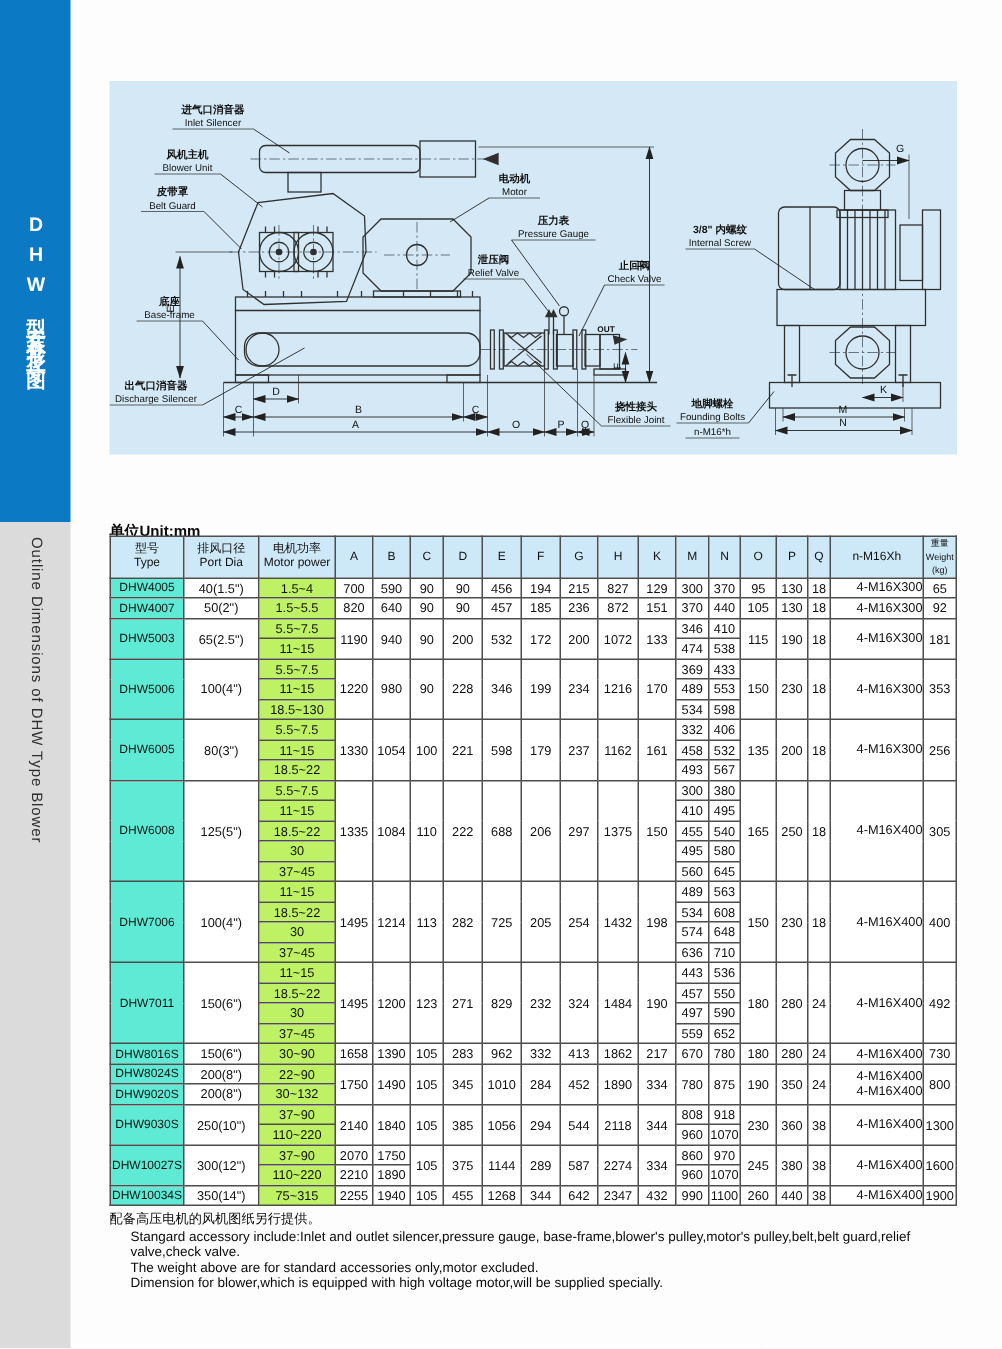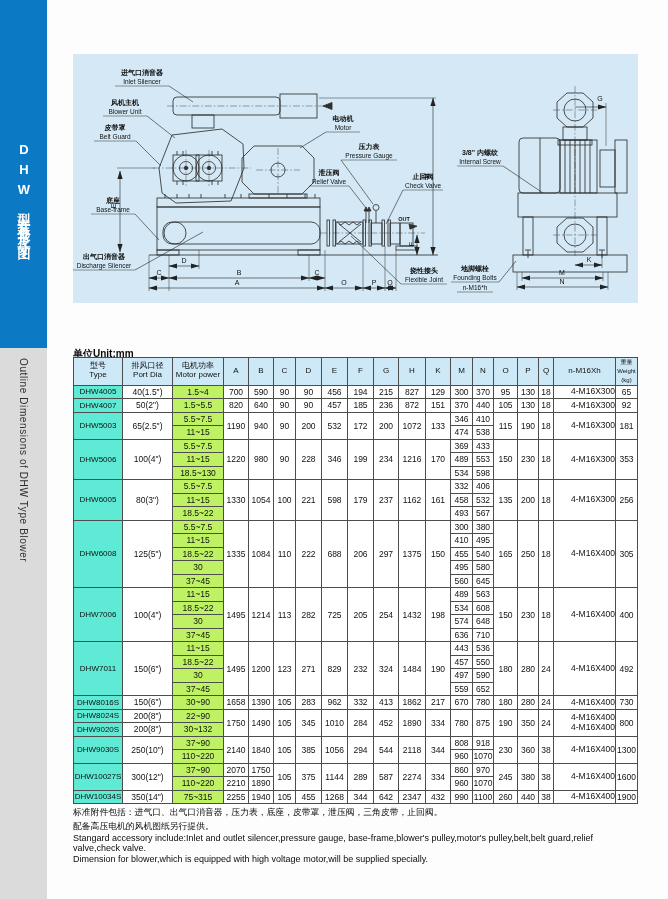--- a/index.html
+++ b/index.html
@@ -40,21 +40,21 @@
     padding:0;font-weight:normal;overflow:hidden;white-space:nowrap;}
   #dim-table th{background:#cde8f7;font-size:8px;line-height:1.12;height:19px;}
   #dim-table th .wh{font-size:6px;line-height:1.05;}
   #dim-table td{font-size:8.5px;height:12.5px;line-height:1.0;background:#fff;}
   #dim-table td.ct{background:#5eead4;font-size:8px;}
   #dim-table td.cw{background:#bef264;}
   #dim-table td.bolt{white-space:pre-line;line-height:1.15;text-align:right;}
   
   #notes{position:absolute;left:73px;top:805px;width:566px;}
   .note-zh{font-size:8.8px;line-height:14px;color:#0a0a0a;}
-  .note-en{font-size:9px;line-height:10.3px;color:#0a0a0a;}
+  .note-en{font-size:9px;line-height:10.3px;color:#0a0a0a;margin-left:14px;}
 </style>
 </head>
 <body>
 
 <div id="screen">
 
   <div id="sidebar-blue">
     <div class="vtxt">DHW型安装外形尺寸图</div>
   </div>
   <div id="sidebar-gray">
@@ -677,19 +677,19 @@
           <td rowspan="1">260</td>
           <td rowspan="1">440</td>
           <td rowspan="1">38</td>
           <td rowspan="1" class="bolt">4-M16X400</td>
           <td rowspan="1">1900</td>
         </tr>
       </tbody>
   </table>
 
   <div id="notes">
-      <div class="note-zh">标准附件包括：进气口、出气口消音器，压力表，底座，皮带罩，泄压阀，三角皮带，止回阀。</div>
       <div class="note-zh">配备高压电机的风机图纸另行提供。</div>
       <div class="note-en">Stangard accessory include:Inlet and outlet silencer,pressure gauge, base-frame,blower's pulley,motor's pulley,belt,belt guard,relief valve,check valve.</div>
+      <div class="note-en">The weight above are for standard accessories only,motor excluded.</div>
       <div class="note-en">Dimension for blower,which is equipped with high voltage motor,will be supplied specially.</div>
     </div>
 
 </div>
 
 </body></html>

